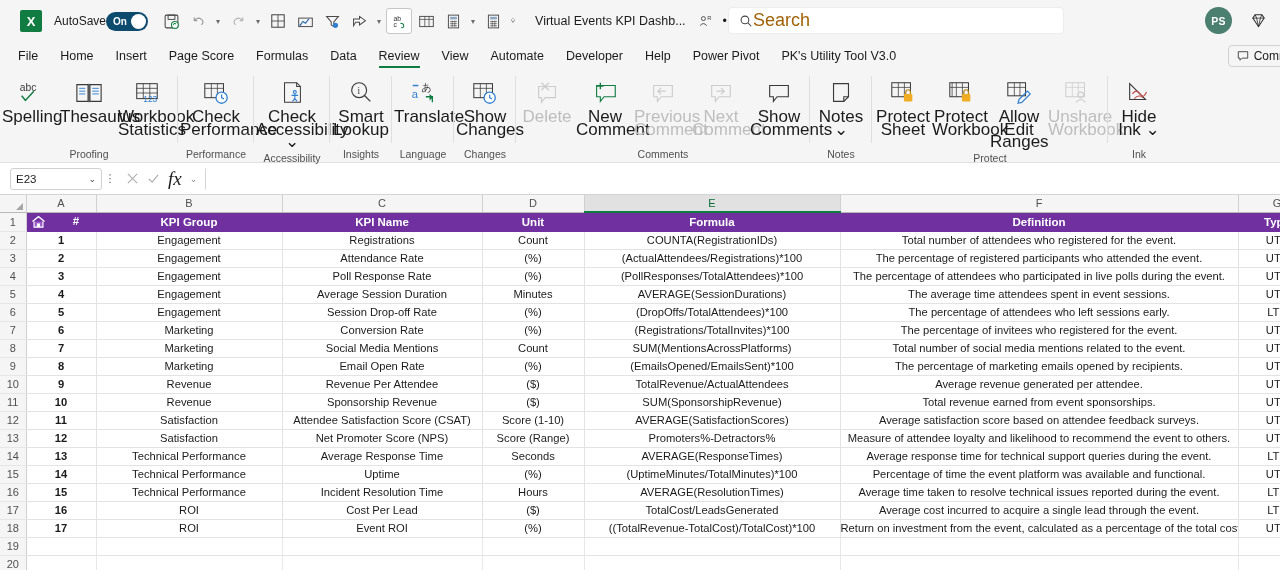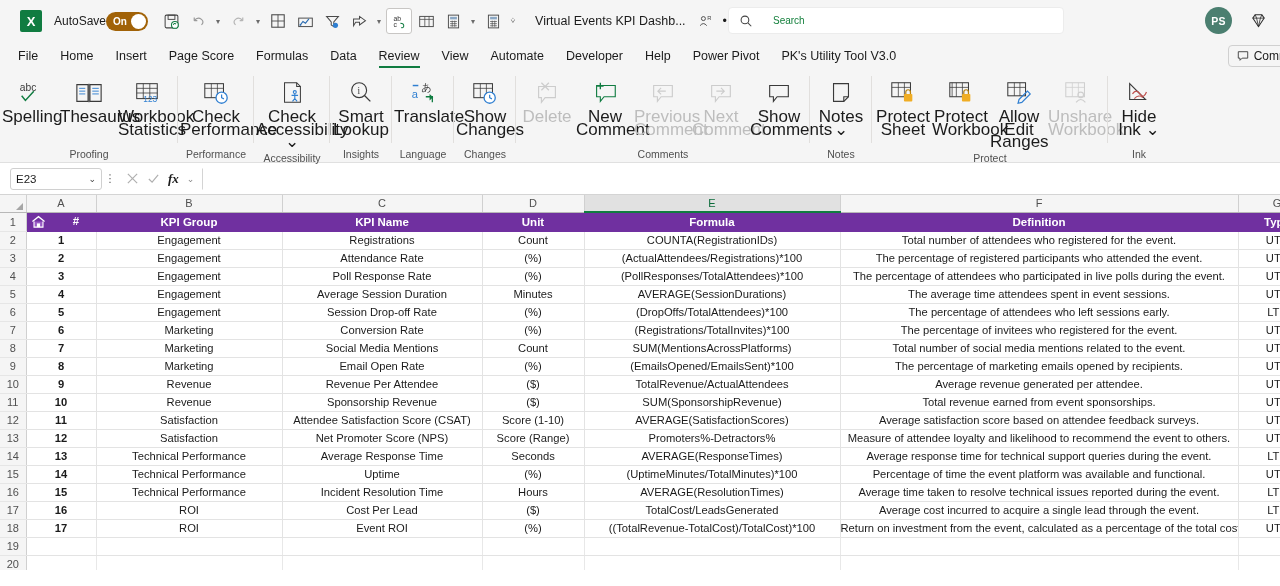--- a/index.html
+++ b/index.html
@@ -27,21 +27,21 @@
     background: #107c41;
     border-radius: 2px;
     display:flex; align-items:center; justify-content:center;
     color:#fff; font-size: 13px; font-weight: bold;
     margin-left: 12px; margin-right: 12px;
     flex: none;
   }
   .autosave-label { font-size: 12px; color:#1b1b1b; white-space:nowrap; }
   .toggle {
     width: 42px; height: 19px; border-radius: 10px;
-    background: #a16207; position: relative; flex:none;
+    background: #0c4a6e; position: relative; flex:none;
     display:flex; align-items:center;
   }
   .toggle .knob {
     width: 15px; height:15px; border-radius:50%;
     background:#fff; position:absolute; right: 2px;
   }
   .toggle .ontext {
     position:absolute; left:7px; color:#fff; font-size:10px; font-weight:600;
   }
   .qat { display:flex; align-items:center; margin-left: 10px; gap: 1px; }
@@ -57,21 +57,21 @@
   }
   .share-ic { margin-left: 12px; color:#444; font-size: 12px; }
   .savedtxt { font-size:12.5px; color:#1b1b1b; margin-left:10px; white-space:nowrap;}
   .searchbox {
     position: absolute; left: 728px; top: 7px;
     width: 336px; height: 27px;
     background: #fff; border-radius: 4px;
     display:flex; align-items:center; padding: 0 10px;
     border: 1px solid #ececec;
   }
-  .searchbox .ph { font-size:10px; color:#15803d; margin-left: 20px;}
+  .searchbox .ph { font-size:18px; color:#a16207; margin-left: 0;}
   .avatar {
     position:absolute; right: 48px; top: 7px;
     width: 27px; height: 27px; border-radius: 50%;
     background: #4b7f70; color:#fff;
     display:flex; align-items:center; justify-content:center;
     font-size: 10.5px; font-weight:600; letter-spacing:.3px;
   }
   .diamond-ic { position:absolute; right: 12px; top: 11px; }
 
   
@@ -147,21 +147,21 @@
     border-bottom: 1px solid #d4d4d4;
   }
   .namebox {
     width: 92px; height: 22px; margin-left: 6px;
     border: 1px solid #d0d0d0; border-radius:3px; background:#fff;
     display:flex; align-items:center; justify-content:space-between;
     padding: 0 5px; font-size: 11.5px; color:#1b1b1b;
   }
   .vdots { width: 16px; text-align:center; color:#666; font-size:11px; }
   .fbtns { display:flex; align-items:center; gap: 8px; padding: 0 8px; color:#b0b0b0;}
-  .fxlabel { font-size: 13px; font-style: italic; font-weight: bold; color:#1b1b1b; font-family:"Liberation Serif", serif;}
+  .fxlabel { font-size: 19px; font-style: italic; font-weight: normal; color:#1b1b1b; font-family:"Liberation Serif", serif;}
   .finput {
     flex:1; height: 22px; border:1px solid transparent;
     border-left: 1px solid #d4d4d4;
     padding-left: 8px; font-size: 12px; color:#1b1b1b;
     display:flex; align-items:center;
   }
 
   
   .gridwrap { position:relative; width: 1280px; height: 375px; overflow:hidden; background:#fff;}
   table.sheet { border-collapse: collapse; table-layout: fixed; width: 1280px;}

